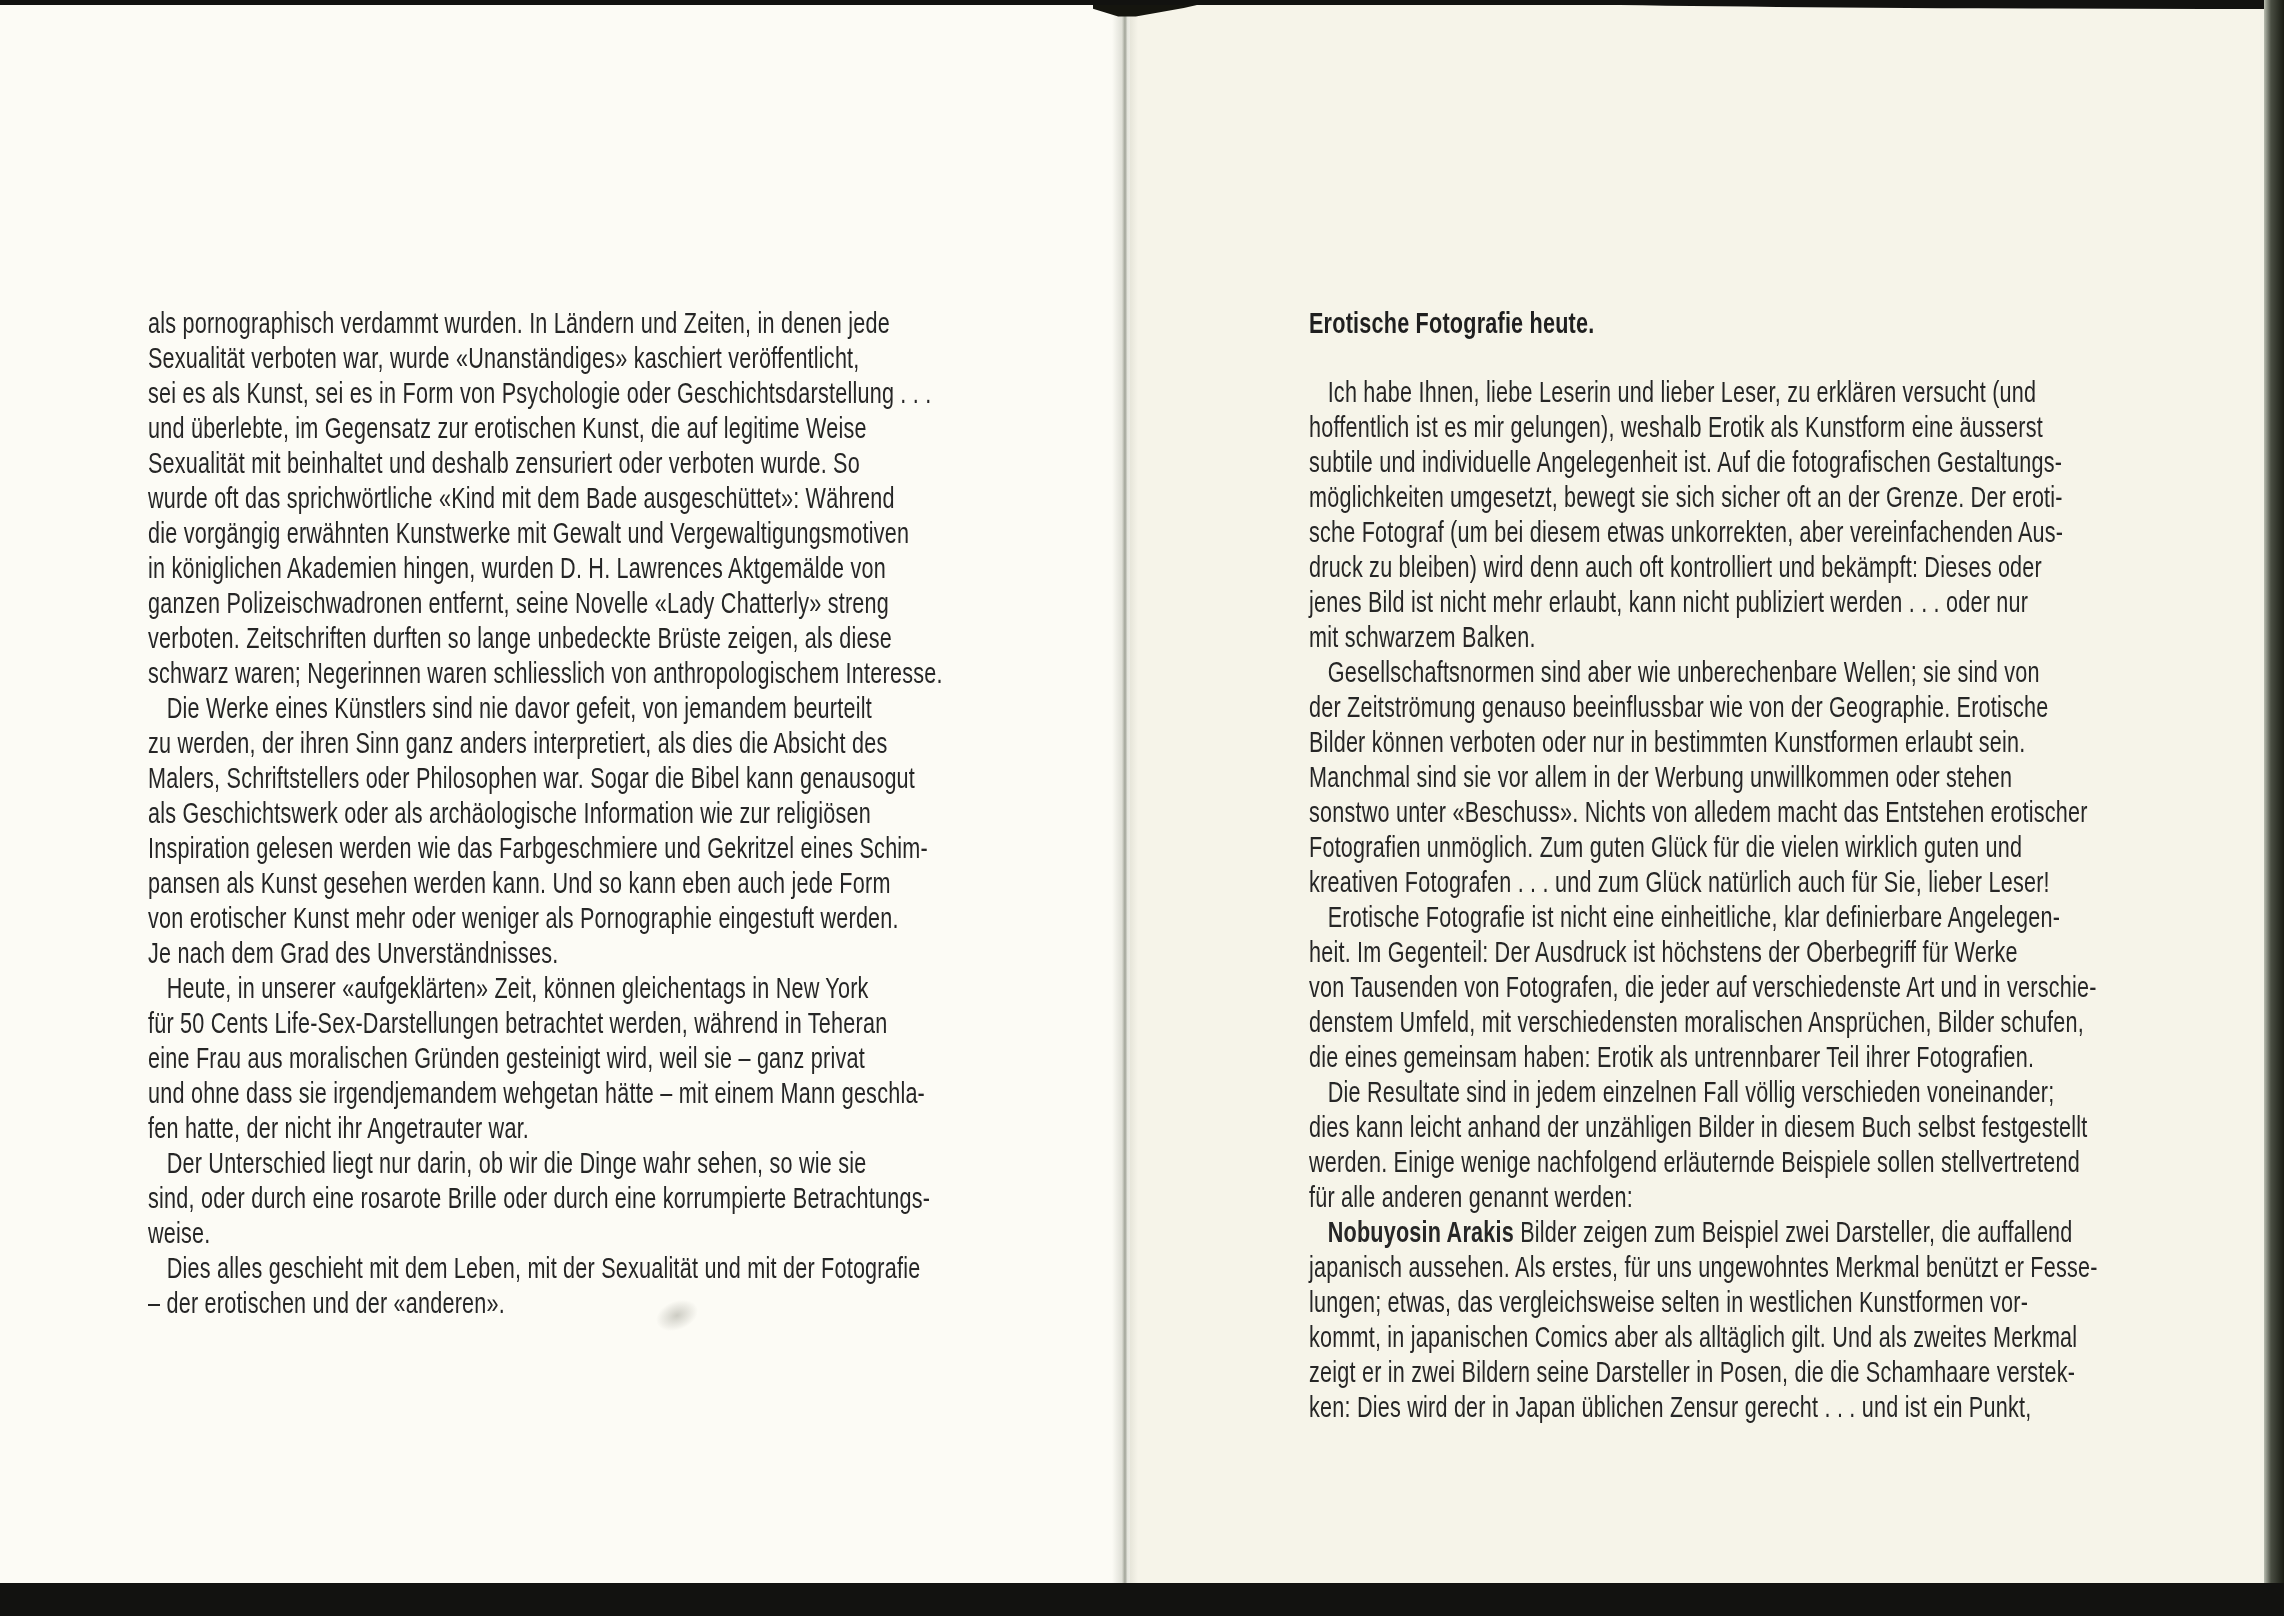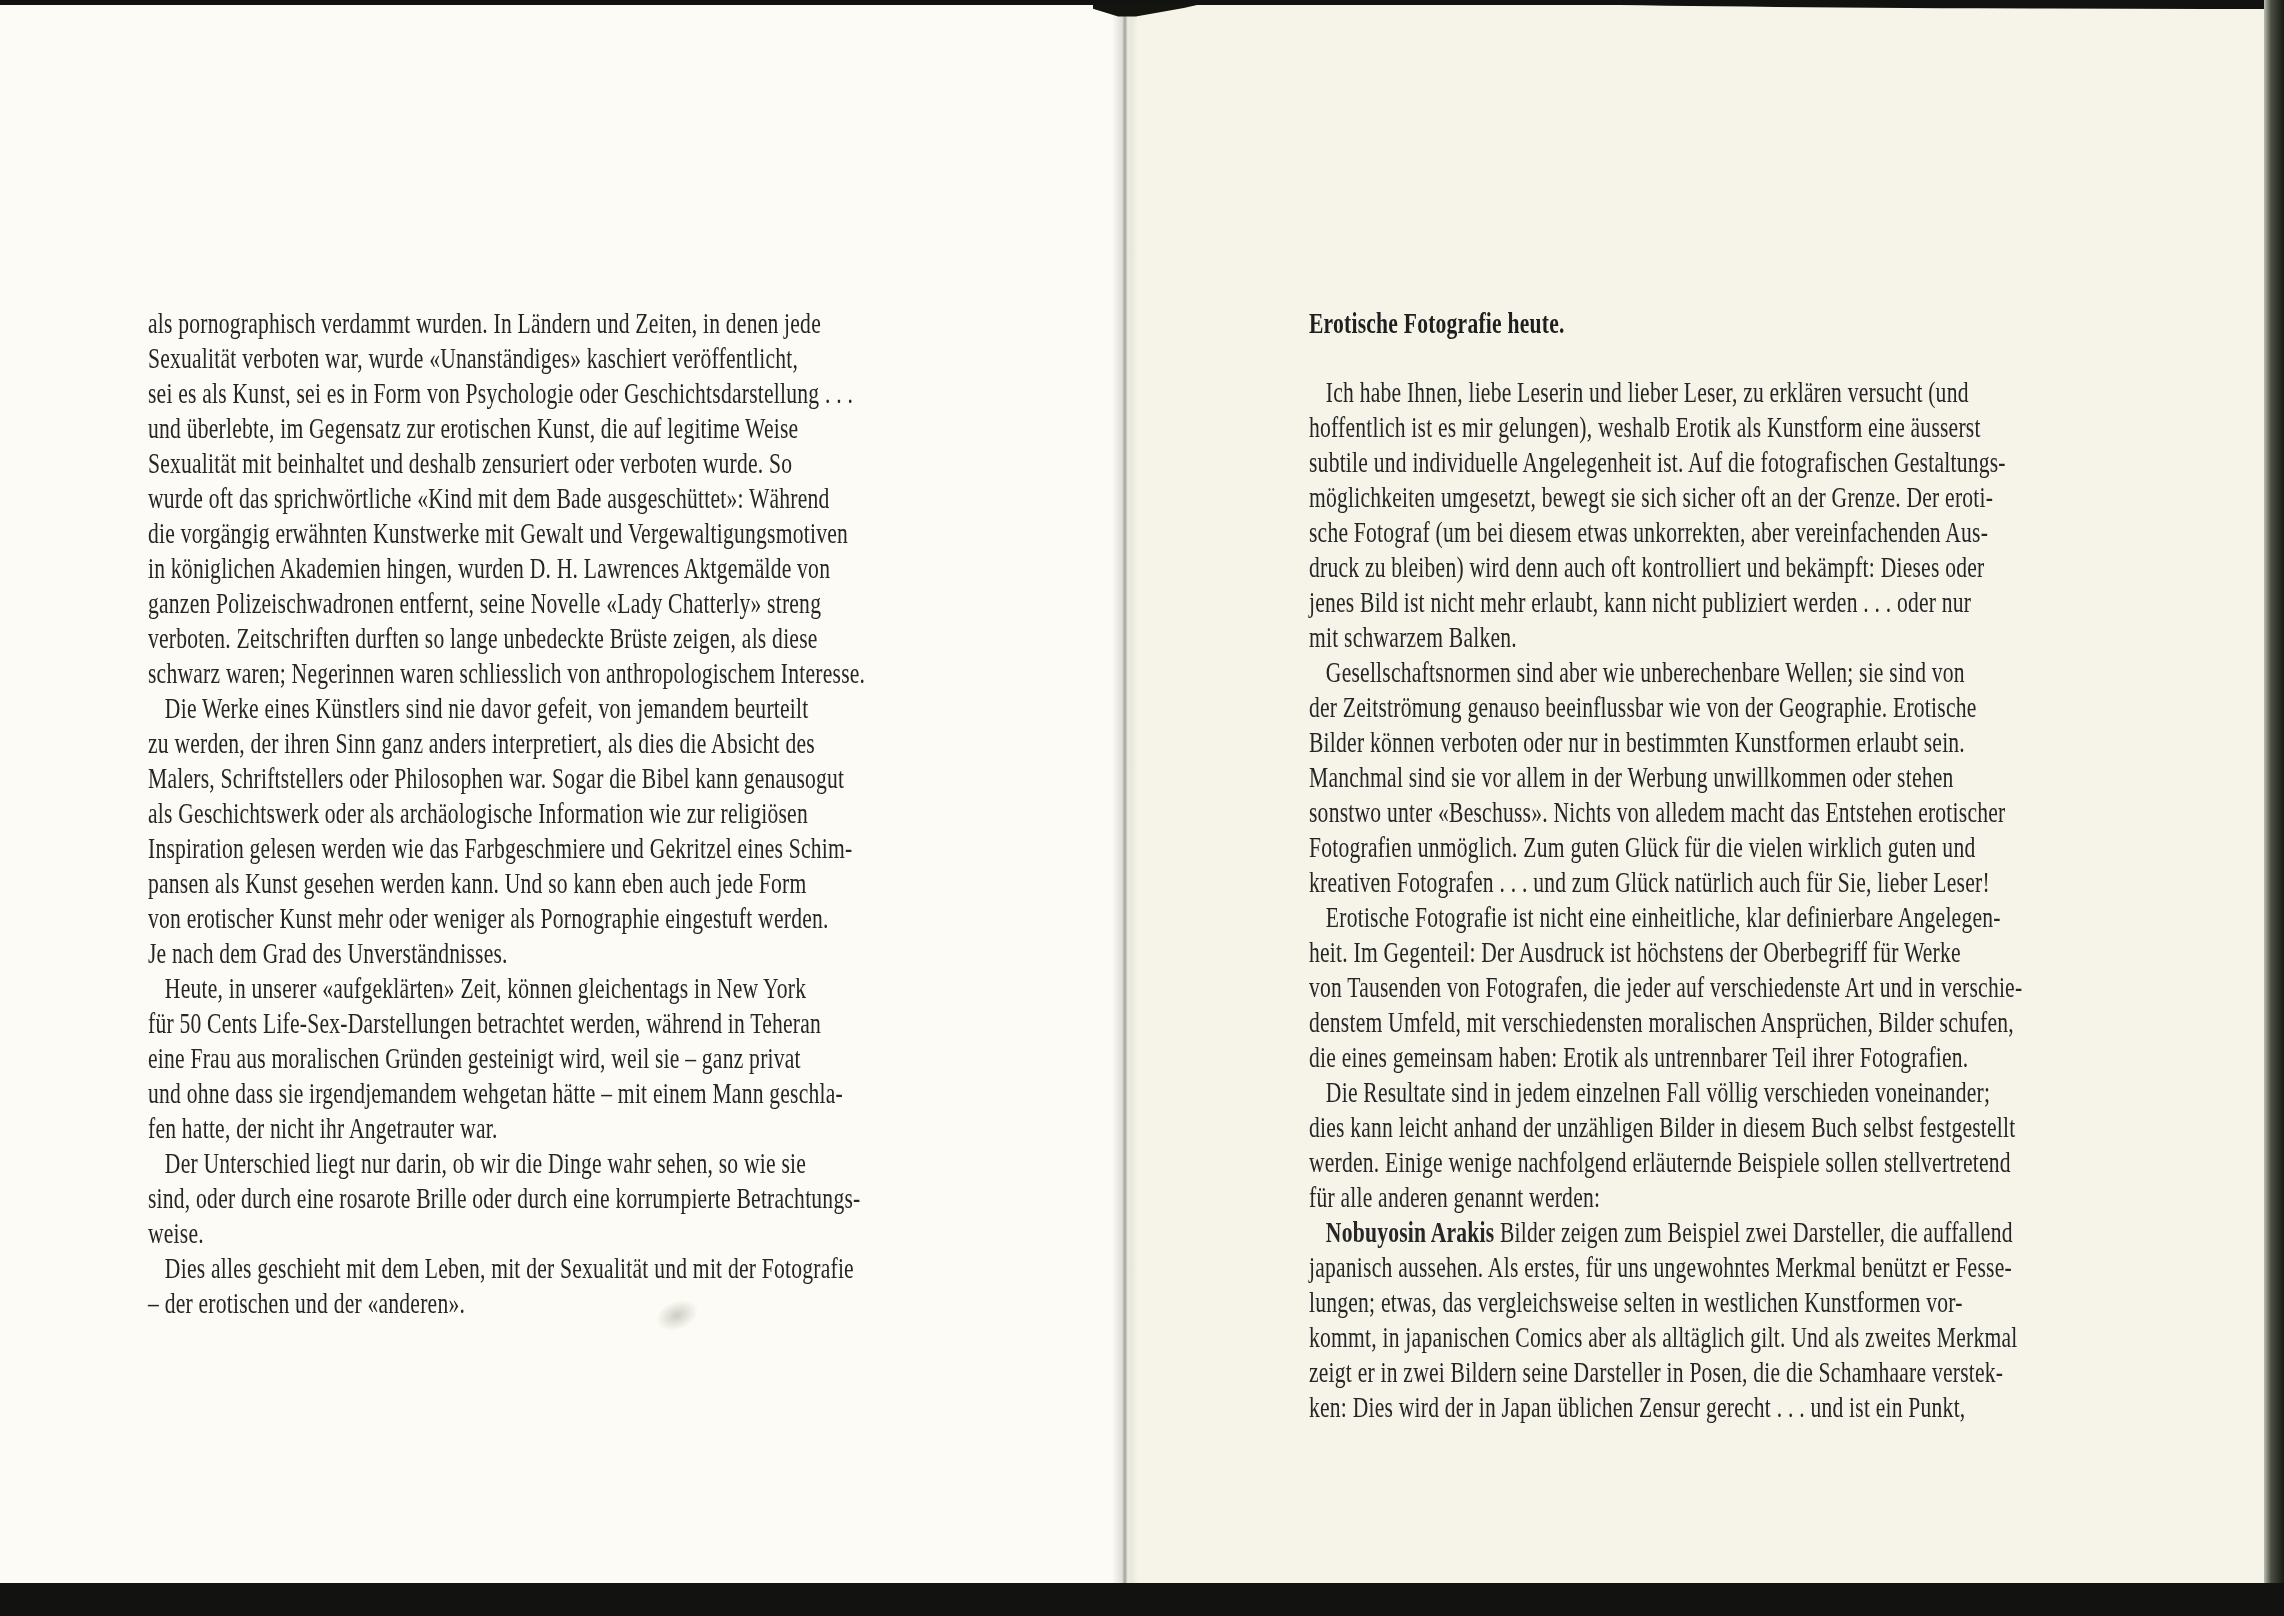--- a/index.html
+++ b/index.html
@@ -2,21 +2,21 @@
 <html style="font-size:11px"><head>
 <meta charset="utf-8">
 <style>
   html,body{margin:0;padding:0;}
   body{
     width:2284px;height:1616px;
     background:#fcfbf5;
     font-family:"Liberation Sans", sans-serif;
     overflow:hidden;
   }
-  .spread{position:absolute;left:0;top:0;width:2284px;height:1616px;font-family:Liberation Serif, serif;}
+  .spread{position:absolute;left:0;top:0;width:2284px;height:1616px;}
   .page{position:absolute;top:0;height:1616px;}
   .page-left{left:0;width:1127px;background:#fcfbf5;}
   .page-right{left:1130px;width:1140px;background:#f6f4e9;}
 
   
   .edge-top{position:absolute;left:0;top:0;width:2284px;height:4.8px;background:#121210;}
   .edge-top-right{position:absolute;left:1485px;top:0;width:799px;height:9px;background:#121210;border-radius:0 0 0 100%/0 0 0 100%;}
   .edge-bottom{position:absolute;left:0;top:1583px;width:2284px;height:33px;background:#121210;}
   .edge-right{position:absolute;left:2264px;top:0;width:20px;height:1616px;
     background:linear-gradient(90deg,#b9bdb0 0%,#4a4e43 35%,#181a12 100%);}

